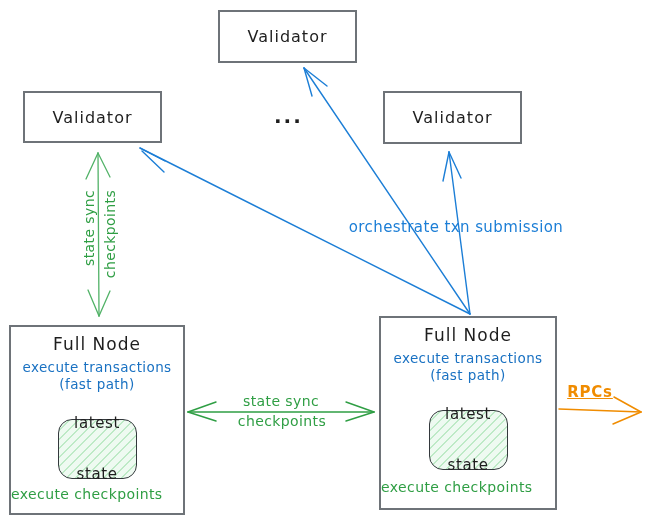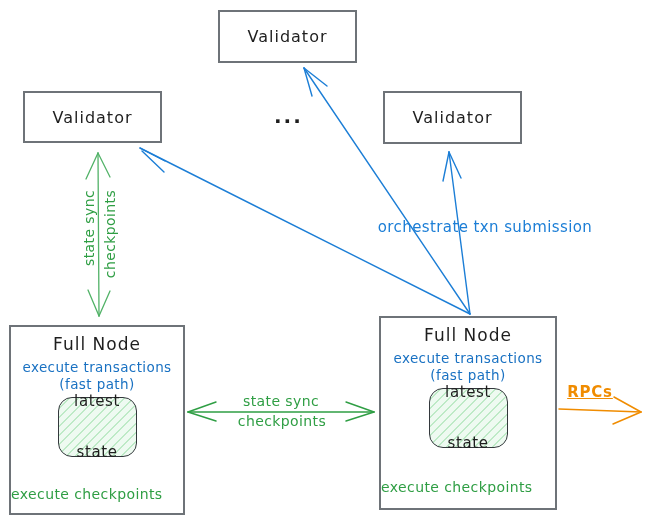--- a/index.html
+++ b/index.html
@@ -17,21 +17,21 @@
     position:absolute;background:#ffffff;border:2px solid #6e7378;
     display:flex;align-items:center;justify-content:center;box-sizing:border-box;
   }
   .validator{
     font-size:16px;letter-spacing:1px;
   }
   .fullnode{flex-direction:column;justify-content:flex-start;}
   .fn-title{font-size:17px;letter-spacing:1px;margin-top:7px;}
   .fn-blue{color:#1971c2;font-size:13.5px;line-height:17px;text-align:center;margin-top:5px;letter-spacing:0.4px;}
   .state-box{
-    margin-top:4px;width:79px;height:60px;box-sizing:border-box;
+    margin-top:26px;width:79px;height:60px;box-sizing:border-box;
     border:1.6px solid #33383c;border-radius:14px;
     background-color:#eefaf1;
     background-image:repeating-linear-gradient(135deg, rgba(64,192,87,0.28) 0px, rgba(64,192,87,0.28) 1.4px, transparent 1.4px, transparent 6.5px);
     display:flex;flex-direction:column;align-items:center;justify-content:center;
     font-size:15px;line-height:19px;letter-spacing:0.6px;color:#1e1e1e;gap:32px;
   }
   .fn-green{color:#2f9e44;font-size:14px;letter-spacing:0.4px;position:absolute;left:0;right:0;text-align:left;}
   .label{position:absolute;text-align:center;}
   .lbl-green{color:#2f9e44;font-size:14px;letter-spacing:0.4px;}
   .lbl-blue{color:#1c7ed6;font-size:15px;letter-spacing:0.4px;}
@@ -124,17 +124,17 @@
     </div>
     <div class="fn-green" style="bottom:13px;">execute checkpoints</div>
   </div>
 
   <div class="label lbl-green rot" style="left:14px;top:220px;width:150px;">state sync</div>
   <div class="label lbl-green rot" style="left:35px;top:226px;width:150px;">checkpoints</div>
 
   <div class="label lbl-green" style="left:221px;top:393px;width:120px;">state sync</div>
   <div class="label lbl-green" style="left:222px;top:413px;width:120px;">checkpoints</div>
 
-  <div class="label lbl-blue" style="left:371px;top:218px;width:228px;">orchestrate txn submission</div>
+  <div class="label lbl-blue" style="left:342px;top:218px;width:228px;">orchestrate txn submission</div>
 
   <div class="label lbl-orange" style="left:560px;top:383px;width:60px;text-decoration:underline;">RPCs</div>
 
 </div>
 
 </body></html>

